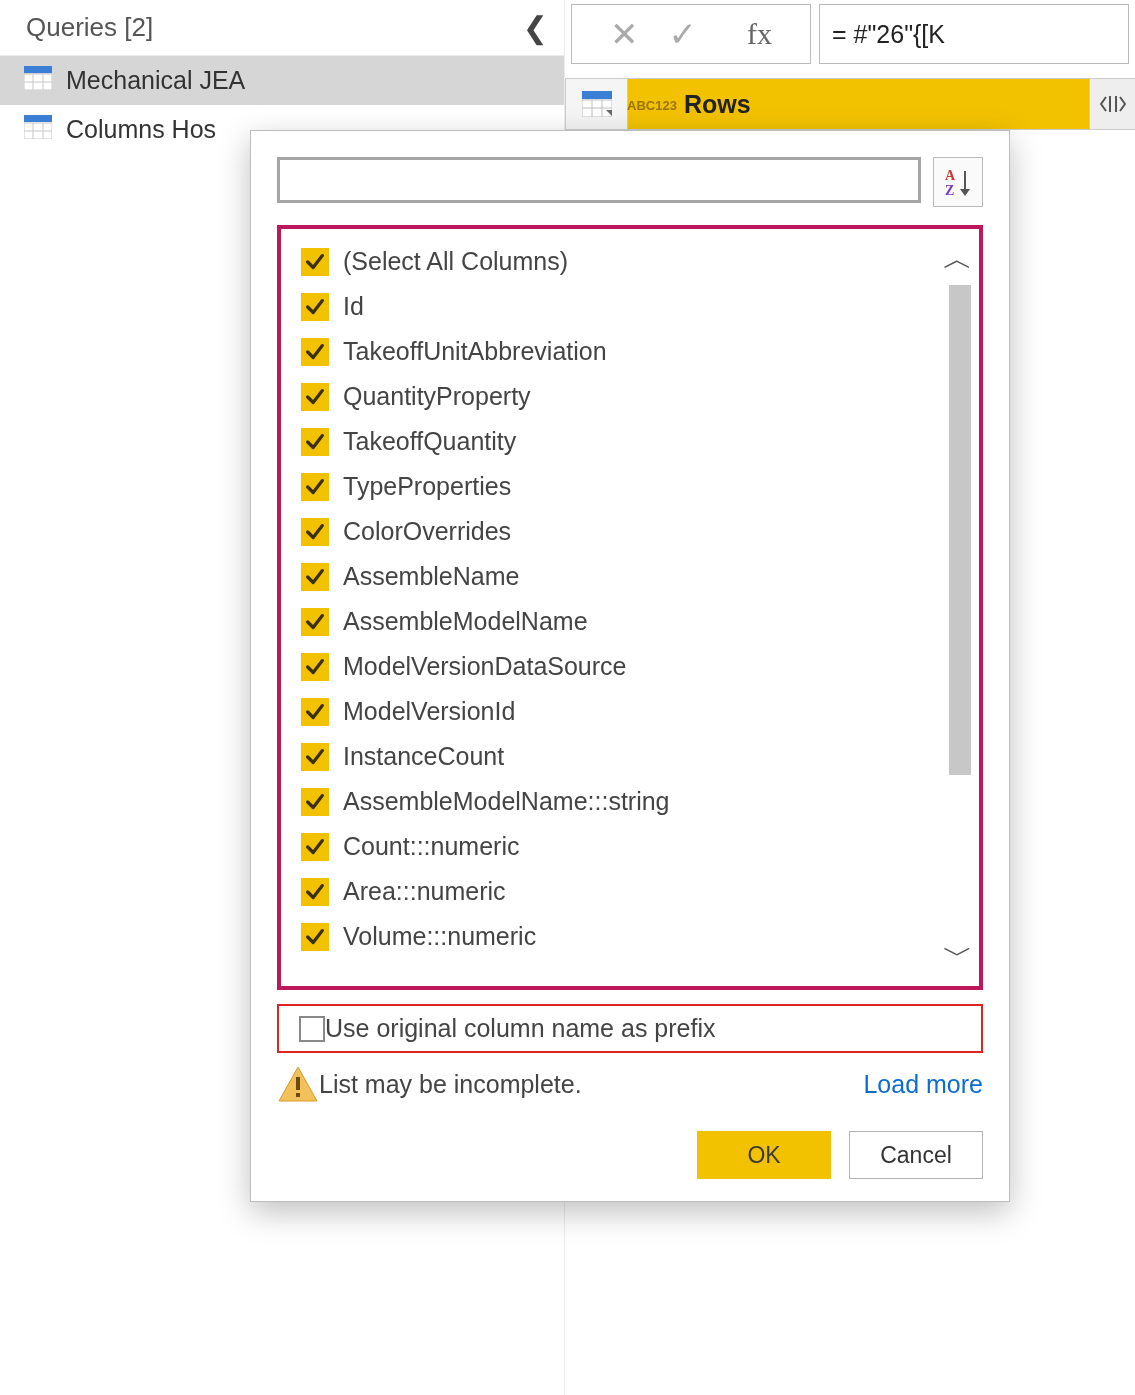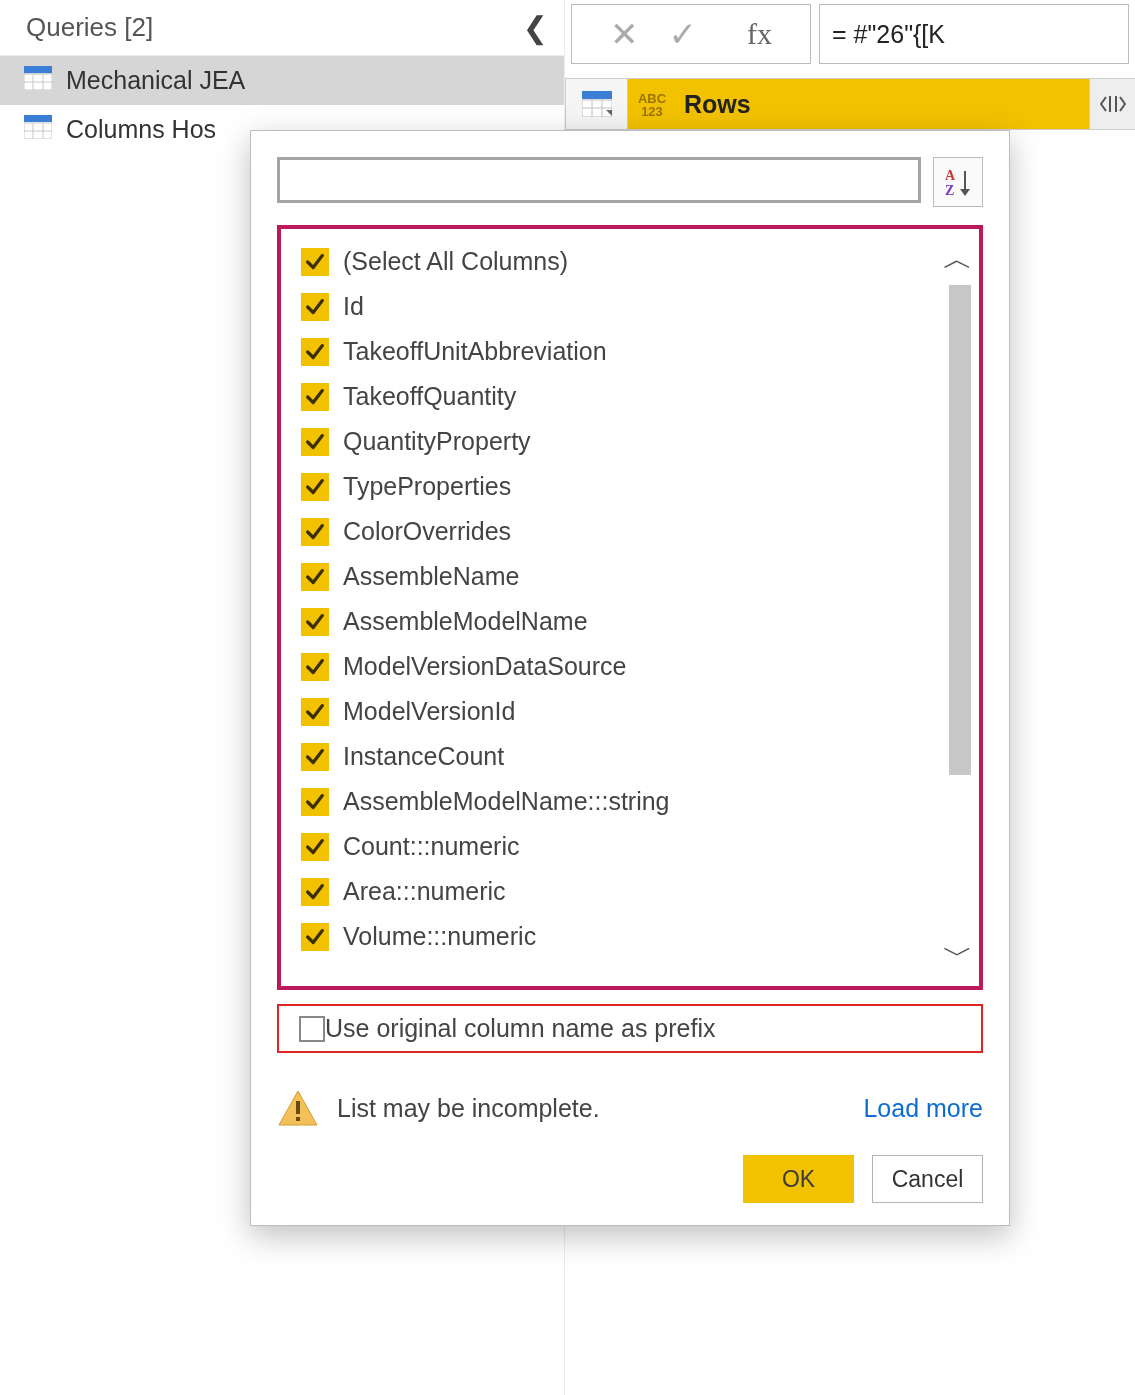--- a/index.html
+++ b/index.html
@@ -89,21 +89,21 @@
     .col-header .table-cell {
       width: 62px;
       background: #f5f5f5;
       border-right: 1px solid #ccc;
       display:flex; align-items:center; justify-content:center;
     }
     .col-header .abc {
       width: 48px;
       display:flex; align-items:center; justify-content:center;
       font-size:14px; color:#6b4f00; line-height:1;
-      flex-direction:column;
+      flex-direction:row;
       padding-top:2px;
     }
     .col-header .col-name {
       flex:1;
       display:flex; align-items:center;
       padding-left: 8px;
       font-size: 25px;
       font-weight: 700;
       color:#222;
     }
@@ -197,34 +197,33 @@
     }
     .empty-check {
       width: 26px; height:26px;
       border: 2px solid #888;
       background:#fff;
     }
     .prefix-row .label { font-size:25px; color:#444; }
     .warning-row {
       display:flex;
       align-items:center;
-      gap: 18px;
-      margin-top: 36px;
+      margin-top: 12px;
     }
     .warn-icon { width: 42px; height: 38px; }
     .warning-row .msg { font-size:25px; color:#444; flex:1; }
     .load-more { color:#0d6dcf; font-size:25px; }
     .button-row {
       display:flex;
       justify-content:flex-end;
       gap: 18px;
       margin-top: 28px;
     }
     .btn {
-      width: 111px; height: 48px;
+      width: 134px; height: 48px;
       font-size:23px;
       display:flex; align-items:center; justify-content:center;
       border: 1px solid #b3b3b3;
       background:#fff;
       color:#333;
     }
     .btn.primary { background:#f2c200; border-color:#f2c200; color:#3b3b3b; }
   </style>
 </head>
 <body>
@@ -335,29 +334,29 @@
             </svg>
           </div>
           <span>TakeoffUnitAbbreviation</span>
         </div>
         <div class="col-item">
           <div class="checkbox">
             <svg viewBox="0 0 24 24">
               <path d="M4 12 L10 18 L20 5" stroke="#3b2f00" stroke-width="3.5" fill="none" stroke-linecap="round" stroke-linejoin="round"></path>
             </svg>
           </div>
+          <span>QuantityProperty</span>
+        </div>
+        <div class="col-item">
+          <div class="checkbox">
+            <svg viewBox="0 0 24 24">
+              <path d="M4 12 L10 18 L20 5" stroke="#3b2f00" stroke-width="3.5" fill="none" stroke-linecap="round" stroke-linejoin="round"></path>
+            </svg>
+          </div>
           <span>TakeoffQuantity</span>
-        </div>
-        <div class="col-item">
-          <div class="checkbox">
-            <svg viewBox="0 0 24 24">
-              <path d="M4 12 L10 18 L20 5" stroke="#3b2f00" stroke-width="3.5" fill="none" stroke-linecap="round" stroke-linejoin="round"></path>
-            </svg>
-          </div>
-          <span>QuantityProperty</span>
         </div>
         <div class="col-item">
           <div class="checkbox">
             <svg viewBox="0 0 24 24">
               <path d="M4 12 L10 18 L20 5" stroke="#3b2f00" stroke-width="3.5" fill="none" stroke-linecap="round" stroke-linejoin="round"></path>
             </svg>
           </div>
           <span>TypeProperties</span>
         </div>
         <div class="col-item">

